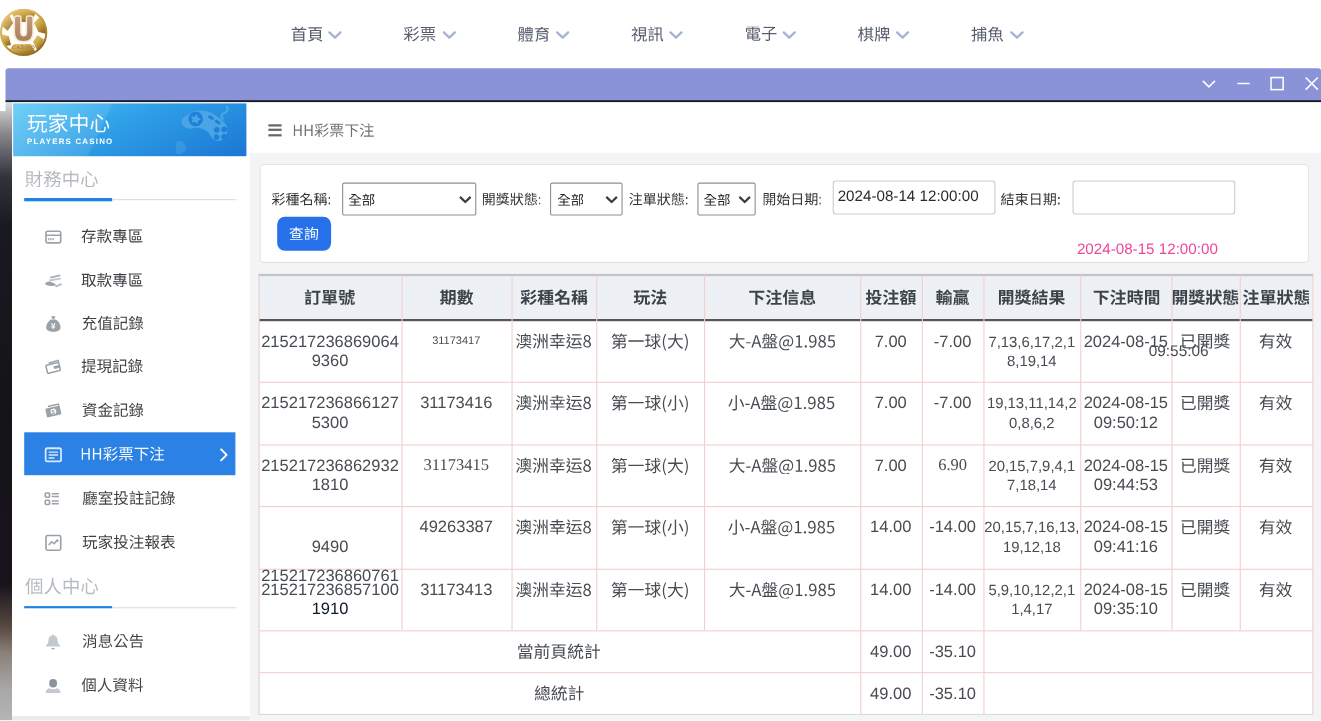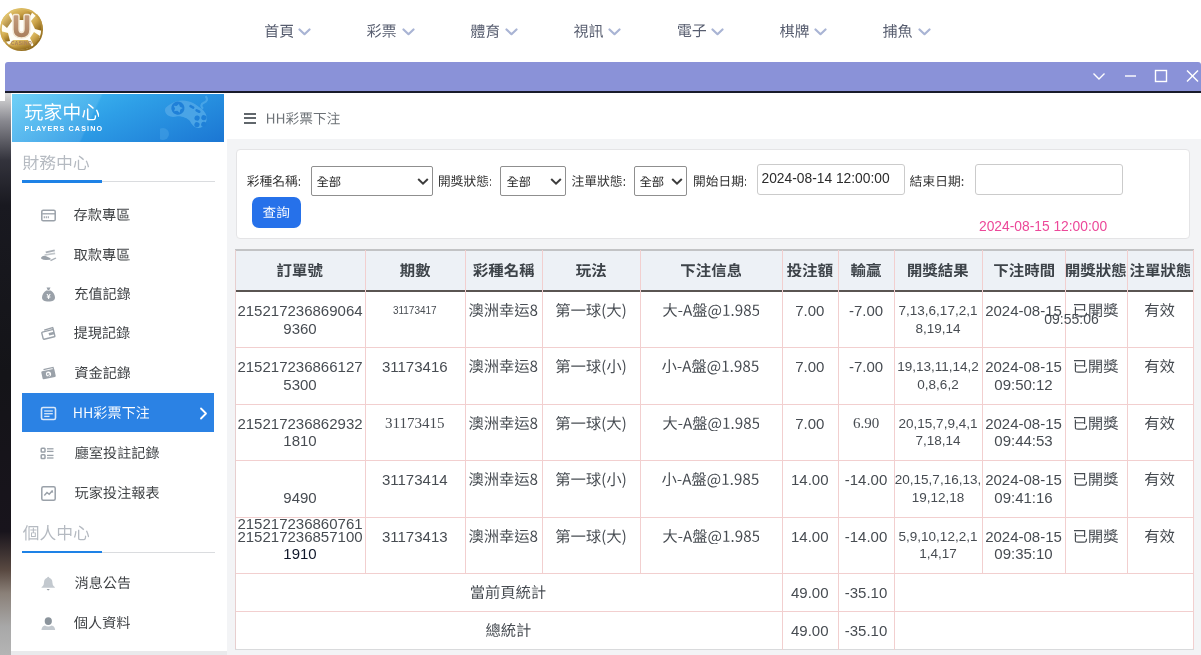--- a/index.html
+++ b/index.html
@@ -406,21 +406,21 @@
 <div style="position:absolute;left:1023.5px;transform:translateX(-50%);top:414.8px;font-family:'Liberation Sans',sans-serif;font-size:15px;font-weight:normal;color:#474c52;line-height:17px;white-space:nowrap;">2024-08-15</div>
 <div style="position:absolute;left:1023.5px;transform:translateX(-50%);top:432.4px;font-family:'Liberation Sans',sans-serif;font-size:15px;font-weight:normal;color:#474c52;line-height:17px;white-space:nowrap;">09:44:53</div>
 <svg style="position:absolute;left:1074.1px;top:415.6px" width="43.9" height="14.2" viewBox="1.42 -12.90 43.90 14.15">
       <path d="M1.42 -11.90V-10.75H11.42V-6.73H3.39V-9.25H2.23V-1.56C2.23 0.33 3.01 0.79 5.49 0.79C6.07 0.79 10.63 0.79 11.24 0.79C13.77 0.79 14.27 -0.04 14.56 -2.86C14.22 -2.92 13.70 -3.12 13.40 -3.33C13.18 -0.87 12.92 -0.33 11.26 -0.33C10.22 -0.33 6.24 -0.33 5.43 -0.33C3.74 -0.33 3.39 -0.56 3.39 -1.54V-5.59H11.42V-4.83H12.62V-11.90Z M23.95 -5.12V-3.45H21.81V-5.12ZM18.86 -3.45V-2.47H20.77C20.67 -1.59 20.24 -0.32 18.95 0.45C19.20 0.62 19.55 0.94 19.72 1.16C21.19 0.16 21.68 -1.45 21.78 -2.47H23.95V0.93H24.98V-2.47H27.06V-3.45H24.98V-5.12H26.74V-6.07H19.14V-5.12H20.80V-3.45ZM21.15 -9.25V-7.92H17.79V-9.25ZM21.15 -10.06H17.79V-11.32H21.15ZM28.18 -9.25V-7.91H24.69V-9.25ZM28.18 -10.06H24.69V-11.32H28.18ZM28.73 -12.19H23.60V-7.02H28.18V-0.27C28.18 -0.03 28.10 0.04 27.86 0.06C27.61 0.06 26.80 0.06 25.96 0.04C26.13 0.35 26.28 0.88 26.31 1.19C27.49 1.20 28.25 1.17 28.71 0.99C29.16 0.79 29.31 0.42 29.31 -0.26V-12.19ZM16.66 -12.19V1.23H17.79V-7.03H22.24V-12.19Z M36.78 -10.08 36.88 -9.39C37.68 -9.47 38.52 -9.53 39.45 -9.60L39.44 -10.25C38.41 -10.18 37.53 -10.12 36.78 -10.08ZM38.67 -1.40C40.68 -0.64 43.40 0.50 44.76 1.20L45.31 0.29C43.94 -0.36 41.35 -1.39 39.42 -2.09H45.27V-3.06H42.36L42.71 -3.41C42.41 -3.71 41.81 -4.17 41.32 -4.49C41.86 -4.49 42.25 -4.52 42.54 -4.62C42.94 -4.77 43.05 -5.01 43.05 -5.55V-7.11H44.99V-7.94H43.05V-9.05H41.96V-7.94H36.41V-7.11H38.23L37.57 -6.60C38.20 -6.19 38.92 -5.56 39.25 -5.12L40.00 -5.75C39.67 -6.18 38.98 -6.73 38.37 -7.11H41.96V-5.58C41.96 -5.43 41.92 -5.37 41.72 -5.35C41.53 -5.35 40.94 -5.35 40.22 -5.38C40.36 -5.11 40.49 -4.75 40.54 -4.49H41.11L40.62 -4.05C41.03 -3.76 41.52 -3.38 41.87 -3.06H38.72C38.73 -3.25 38.75 -3.44 38.75 -3.62V-4.59H37.60V-3.65C37.60 -3.47 37.59 -3.27 37.54 -3.06H31.30V-2.09H37.05C36.35 -1.19 34.73 -0.26 31.18 0.32C31.41 0.58 31.70 1.00 31.82 1.25C36.18 0.53 37.83 -0.81 38.43 -2.09H39.16ZM32.08 -12.48V-9.33H34.74V-8.13H31.36V-7.20H32.46V-7.06C32.46 -6.42 32.28 -5.27 31.30 -4.52C31.57 -4.40 32.00 -4.17 32.20 -4.00C33.26 -4.86 33.50 -6.24 33.50 -7.03V-7.20H34.74V-4.14H35.80V-12.80H34.74V-10.25H33.07V-12.48ZM40.60 -12.89C39.79 -12.19 38.34 -11.52 36.47 -11.04C36.65 -10.89 36.94 -10.58 37.08 -10.37C37.83 -10.60 38.52 -10.86 39.13 -11.12C39.68 -10.69 40.25 -10.15 40.63 -9.71C39.35 -9.18 37.82 -8.84 36.32 -8.67C36.49 -8.49 36.70 -8.17 36.79 -7.95C39.99 -8.39 43.13 -9.40 44.49 -11.78L43.89 -12.10L43.69 -12.07H40.85C41.12 -12.25 41.38 -12.45 41.61 -12.66ZM41.38 -10.05C41.00 -10.48 40.48 -10.95 39.97 -11.35H43.08C42.64 -10.84 42.05 -10.41 41.38 -10.05Z" fill="#474c52"></path>
     </svg>
 <svg style="position:absolute;left:1145.3px;top:415.6px" width="29.4" height="14.2" viewBox="0.66 -12.87 29.44 14.17">
       <path d="M5.98 -12.85C5.79 -12.19 5.56 -11.52 5.30 -10.86H0.96V-9.79H4.81C3.85 -7.81 2.44 -5.98 0.65 -4.75C0.88 -4.52 1.23 -4.13 1.40 -3.87C2.34 -4.52 3.16 -5.33 3.88 -6.22V-3.96C3.88 -2.52 3.74 -0.81 2.47 0.41C2.69 0.58 3.13 1.05 3.27 1.30C4.19 0.45 4.63 -0.68 4.85 -1.82H11.44V-0.22C11.44 0.0 11.36 0.09 11.10 0.09C10.81 0.10 9.88 0.12 8.87 0.07C9.02 0.39 9.19 0.87 9.25 1.17C10.57 1.17 11.41 1.17 11.91 1.00C12.42 0.81 12.57 0.45 12.57 -0.21V-8.01H5.12C5.47 -8.58 5.78 -9.18 6.07 -9.79H14.36V-10.86H6.53C6.76 -11.42 6.96 -12.01 7.14 -12.57ZM11.44 -4.42V-2.81H4.98C5.01 -3.21 5.03 -3.59 5.03 -3.94V-4.42ZM11.44 -5.40H5.03V-6.97H11.44Z M17.88 -9.18C17.39 -8.00 16.63 -6.74 15.83 -5.87C16.06 -5.72 16.47 -5.35 16.64 -5.18C17.44 -6.10 18.31 -7.55 18.88 -8.88ZM20.41 -8.76C21.09 -7.94 21.81 -6.80 22.10 -6.05L23.02 -6.59C22.72 -7.32 21.97 -8.43 21.26 -9.22ZM18.37 -12.48C18.81 -11.91 19.26 -11.15 19.47 -10.61H16.18V-9.57H23.14V-10.61H19.67L20.51 -11.00C20.30 -11.52 19.81 -12.30 19.32 -12.86ZM17.41 -5.50C18.02 -4.91 18.66 -4.22 19.26 -3.51C18.40 -2.03 17.27 -0.84 15.88 0.01C16.12 0.19 16.53 0.62 16.69 0.84C17.99 -0.04 19.09 -1.20 19.98 -2.64C20.63 -1.80 21.20 -0.99 21.54 -0.35L22.46 -1.07C22.04 -1.80 21.34 -2.73 20.56 -3.67C20.99 -4.52 21.35 -5.47 21.64 -6.48L20.56 -6.68C20.36 -5.92 20.10 -5.21 19.79 -4.54C19.29 -5.09 18.75 -5.64 18.26 -6.12ZM25.35 -8.99H27.90C27.60 -6.94 27.14 -5.20 26.40 -3.76C25.78 -5.01 25.30 -6.42 24.98 -7.92ZM25.16 -12.86C24.72 -10.14 23.95 -7.52 22.70 -5.85C22.95 -5.66 23.33 -5.21 23.48 -4.98C23.79 -5.41 24.06 -5.89 24.32 -6.41C24.70 -5.04 25.18 -3.79 25.76 -2.69C24.86 -1.36 23.65 -0.33 22.03 0.41C22.27 0.61 22.67 1.05 22.82 1.26C24.29 0.50 25.45 -0.45 26.36 -1.66C27.15 -0.45 28.12 0.53 29.28 1.20C29.46 0.91 29.83 0.50 30.09 0.29C28.85 -0.35 27.84 -1.37 27.01 -2.66C28.01 -4.34 28.62 -6.42 29.02 -8.99H29.89V-10.06H25.65C25.88 -10.90 26.07 -11.79 26.23 -12.69Z" fill="#474c52"></path>
     </svg>
 <div style="position:absolute;left:300.0px;transform:translateX(-50%);top:471.3px;font-family:'Liberation Sans',sans-serif;font-size:15px;font-weight:normal;color:#474c52;line-height:17px;white-space:nowrap;margin-top:44px;">215217236860761</div>
 <div style="position:absolute;left:300.0px;transform:translateX(-50%);top:488.9px;font-family:'Liberation Sans',sans-serif;font-size:15px;font-weight:normal;color:#474c52;line-height:17px;white-space:nowrap;">9490</div>
-<div style="position:absolute;left:414.75px;transform:translateX(-50%);top:471.3px;font-family:'Liberation Sans',sans-serif;font-size:15px;font-weight:normal;color:#474c52;line-height:17px;white-space:nowrap;">31173414</div>
+<div style="position:absolute;left:414.75px;transform:translateX(-50%);top:471.3px;font-family:'Liberation Sans',sans-serif;font-size:15px;font-weight:normal;color:#474c52;line-height:17px;white-space:nowrap;">49263387</div>
 <svg style="position:absolute;left:469.3px;top:472.1px" width="68.4" height="14.1" viewBox="0.57 -12.87 68.42 14.14">
       <path d="M1.36 -11.81C2.24 -11.29 3.35 -10.48 3.88 -9.91L4.57 -10.74C4.02 -11.27 2.92 -12.05 2.03 -12.54ZM0.56 -7.66C1.46 -7.16 2.58 -6.38 3.12 -5.84L3.79 -6.68C3.24 -7.22 2.09 -7.95 1.20 -8.41ZM0.91 0.15 1.88 0.84C2.63 -0.55 3.48 -2.41 4.14 -3.97L3.28 -4.65C2.55 -2.96 1.59 -1.00 0.91 0.15ZM9.76 -1.33C11.10 -0.55 12.91 0.56 13.80 1.23L14.48 0.45C13.55 -0.21 11.73 -1.28 10.43 -2.00ZM5.06 -11.35V-3.99H6.08V-10.40H12.82V-4.83C12.82 -4.71 12.79 -4.66 12.66 -4.66C12.56 -4.66 12.25 -4.66 11.90 -4.68C12.02 -4.45 12.19 -4.08 12.25 -3.82C12.82 -3.82 13.23 -3.84 13.52 -3.99C13.80 -4.14 13.87 -4.39 13.87 -4.83V-11.35H9.50L10.12 -12.63L8.87 -12.86C8.75 -12.42 8.55 -11.84 8.35 -11.35ZM11.03 -9.04C10.89 -8.67 10.58 -8.09 10.37 -7.72L10.80 -7.52H9.82V-9.19C10.57 -9.28 11.27 -9.42 11.82 -9.57L11.27 -10.17C10.23 -9.89 8.32 -9.65 6.77 -9.54C6.86 -9.36 6.96 -9.10 7.00 -8.93C7.63 -8.96 8.30 -9.01 8.98 -9.08V-7.52H8.01L8.43 -7.74C8.32 -8.04 8.04 -8.53 7.78 -8.90L7.17 -8.65C7.40 -8.30 7.65 -7.86 7.77 -7.52H6.65V-6.79H8.59C8.04 -6.04 7.17 -5.29 6.39 -4.94C6.57 -4.77 6.83 -4.49 6.96 -4.29C7.65 -4.71 8.41 -5.44 8.98 -6.21V-4.39H9.82V-5.99C10.43 -5.55 11.27 -4.92 11.62 -4.62L12.08 -5.29C11.70 -5.58 10.28 -6.51 9.82 -6.77V-6.79H12.28V-7.52H10.98C11.21 -7.86 11.45 -8.30 11.75 -8.75ZM8.87 -4.03C8.82 -3.71 8.78 -3.42 8.72 -3.15H4.23V-2.17H8.36C7.77 -0.93 6.56 -0.15 3.96 0.29C4.16 0.52 4.45 0.96 4.54 1.23C7.57 0.62 8.91 -0.45 9.56 -2.17H14.58V-3.15H9.83C9.89 -3.42 9.94 -3.73 9.99 -4.03Z M21.55 -12.51V-7.17C21.55 -4.40 21.35 -1.65 19.46 0.53C19.75 0.68 20.19 1.00 20.41 1.22C22.41 -1.14 22.64 -4.16 22.64 -7.16V-12.51ZM22.75 -8.01C23.17 -6.93 23.60 -5.52 23.76 -4.59L24.60 -4.91C24.43 -5.82 24.00 -7.22 23.54 -8.29ZM16.53 -11.87C17.39 -11.39 18.49 -10.66 19.01 -10.17L19.72 -11.10C19.17 -11.56 18.05 -12.24 17.22 -12.68ZM15.88 -7.74C16.75 -7.29 17.90 -6.62 18.46 -6.18L19.14 -7.11C18.54 -7.54 17.39 -8.17 16.52 -8.58ZM16.18 0.41 17.22 1.02C17.88 -0.38 18.66 -2.26 19.23 -3.87L18.31 -4.46C17.68 -2.75 16.81 -0.76 16.18 0.41ZM19.47 -8.06C19.93 -6.91 20.39 -5.40 20.53 -4.39L21.45 -4.72C21.28 -5.70 20.82 -7.19 20.33 -8.33ZM28.19 -12.53V-5.14C27.87 -6.10 27.24 -7.48 26.62 -8.53L25.94 -8.24V-12.28H24.86V0.88H25.94V-7.97C26.54 -6.86 27.15 -5.47 27.40 -4.55L28.19 -4.91V1.20H29.31V-12.53Z M32.58 -5.21V-4.19H37.60V-2.40H31.76V-1.37H37.60V1.23H38.80V-1.37H44.73V-2.40H38.80V-4.19H44.01V-5.21H41.24C41.61 -5.78 42.01 -6.47 42.36 -7.09L41.14 -7.43C40.91 -6.77 40.46 -5.87 40.08 -5.21H35.51L36.32 -5.47C36.16 -5.99 35.75 -6.82 35.37 -7.43H45.19V-8.46H38.80V-10.18H43.58V-11.21H38.80V-12.83H37.60V-11.21H32.95V-10.18H37.60V-8.46H31.34V-7.43H35.31L34.27 -7.12C34.60 -6.54 34.99 -5.75 35.14 -5.21Z M51.74 -11.97V-10.92H59.39V-11.97ZM47.16 -12.31C47.81 -11.56 48.60 -10.51 48.99 -9.86L49.89 -10.44C49.51 -11.07 48.71 -12.04 48.04 -12.80ZM51.56 -1.82C52.00 -2.00 52.69 -2.06 58.92 -2.53C59.14 -2.09 59.34 -1.68 59.47 -1.33L60.46 -1.88C59.99 -3.13 58.72 -5.01 57.54 -6.41L56.62 -5.95C57.23 -5.20 57.86 -4.32 58.38 -3.47L52.78 -3.10C53.61 -4.29 54.43 -5.82 55.11 -7.31H60.51V-8.39H50.76V-7.31H53.82C53.22 -5.73 52.31 -4.19 52.02 -3.76C51.69 -3.27 51.45 -2.95 51.17 -2.87C51.31 -2.58 51.49 -2.05 51.56 -1.82ZM46.86 -4.34C46.98 -4.46 47.38 -4.57 47.75 -4.57H49.09C48.65 -2.20 47.69 -0.48 46.37 0.47C46.61 0.62 47.00 1.02 47.16 1.26C47.88 0.70 48.51 -0.06 49.02 -1.07C50.22 0.65 52.14 0.97 55.23 0.97C56.91 0.97 58.81 0.93 60.25 0.85C60.31 0.52 60.48 -0.03 60.64 -0.29C59.08 -0.15 56.85 -0.07 55.24 -0.07C52.38 -0.07 50.44 -0.32 49.46 -2.06C49.81 -2.99 50.09 -4.06 50.27 -5.30L49.69 -5.52L49.49 -5.50H48.05C48.83 -6.56 49.84 -8.20 50.39 -9.08L49.63 -9.40L49.43 -9.31H46.66V-8.35H48.79C48.22 -7.40 47.46 -6.18 47.13 -5.85C46.90 -5.56 46.66 -5.46 46.45 -5.40C46.57 -5.15 46.78 -4.62 46.86 -4.34Z M65.48 0.19C67.58 0.19 68.98 -1.07 68.98 -2.69C68.98 -4.23 68.08 -5.07 67.10 -5.64V-5.72C67.76 -6.24 68.58 -7.25 68.58 -8.43C68.58 -10.15 67.42 -11.38 65.51 -11.38C63.77 -11.38 62.43 -10.23 62.43 -8.53C62.43 -7.35 63.14 -6.51 63.95 -5.95V-5.89C62.92 -5.33 61.90 -4.28 61.90 -2.78C61.90 -1.05 63.40 0.19 65.48 0.19ZM66.24 -6.08C64.91 -6.60 63.70 -7.20 63.70 -8.53C63.70 -9.62 64.45 -10.34 65.49 -10.34C66.69 -10.34 67.39 -9.47 67.39 -8.35C67.39 -7.52 66.99 -6.76 66.24 -6.08ZM65.49 -0.84C64.15 -0.84 63.14 -1.71 63.14 -2.90C63.14 -3.97 63.78 -4.86 64.68 -5.44C66.27 -4.80 67.65 -4.25 67.65 -2.73C67.65 -1.62 66.79 -0.84 65.49 -0.84Z" fill="#474c52"></path>
     </svg>
 <svg style="position:absolute;left:556.3px;top:472.0px" width="69.4" height="16.0" viewBox="0.69 -12.97 69.45 15.97">
       <path d="M2.57 -6.13C2.44 -5.03 2.21 -3.67 2.00 -2.75H6.08C4.81 -1.42 2.87 -0.26 1.07 0.33C1.33 0.55 1.65 0.96 1.82 1.23C3.64 0.52 5.64 -0.78 6.99 -2.31V1.22H8.12V-2.75H12.56C12.40 -1.36 12.24 -0.76 12.02 -0.55C11.90 -0.44 11.75 -0.42 11.47 -0.42C11.19 -0.41 10.48 -0.42 9.73 -0.50C9.89 -0.21 10.03 0.22 10.05 0.55C10.84 0.59 11.59 0.59 11.97 0.56C12.42 0.53 12.69 0.44 12.95 0.18C13.35 -0.19 13.55 -1.13 13.77 -3.27C13.78 -3.42 13.80 -3.73 13.80 -3.73H8.12V-5.15H13.28V-8.53H2.00V-7.55H6.99V-6.13ZM3.53 -5.15H6.99V-3.73H3.32ZM8.12 -7.55H12.16V-6.13H8.12ZM3.79 -10.37C4.31 -9.89 4.97 -9.22 5.27 -8.79L6.04 -9.44C5.73 -9.82 5.15 -10.38 4.65 -10.83H7.55V-11.75H3.59C3.74 -12.05 3.90 -12.37 4.02 -12.68L2.99 -12.97C2.49 -11.68 1.63 -10.44 0.68 -9.60C0.93 -9.42 1.33 -9.02 1.51 -8.82C2.05 -9.36 2.60 -10.06 3.07 -10.83H4.36ZM10.48 -10.28C11.03 -9.83 11.71 -9.19 12.05 -8.76L12.82 -9.45C12.48 -9.83 11.84 -10.40 11.30 -10.83H14.62V-11.75H9.94C10.09 -12.05 10.23 -12.37 10.35 -12.69L9.30 -12.95C8.91 -11.85 8.21 -10.80 7.37 -10.09C7.63 -9.94 8.06 -9.59 8.24 -9.40C8.65 -9.79 9.05 -10.28 9.40 -10.83H11.15Z M15.97 -6.59V-5.33H29.98V-6.59Z M36.59 -7.75C37.27 -6.85 37.95 -5.63 38.21 -4.86L39.18 -5.32C38.89 -6.10 38.17 -7.28 37.48 -8.15ZM41.96 -12.08C42.64 -11.59 43.42 -10.89 43.78 -10.38L44.47 -11.07C44.10 -11.55 43.29 -12.22 42.64 -12.68ZM44.04 -8.24C43.54 -7.38 42.71 -6.24 41.98 -5.35C41.66 -6.27 41.43 -7.32 41.23 -8.56V-9.13H45.25V-10.18H41.23V-12.83H40.11V-10.18H36.36V-9.13H40.11V-5.11C38.54 -3.67 36.82 -2.17 35.77 -1.30L36.49 -0.32C37.54 -1.28 38.86 -2.55 40.11 -3.82V-0.19C40.11 0.06 40.02 0.13 39.78 0.13C39.55 0.15 38.77 0.15 37.86 0.12C38.03 0.44 38.21 0.93 38.28 1.23C39.48 1.23 40.19 1.19 40.62 0.99C41.04 0.81 41.23 0.48 41.23 -0.21V-4.49C41.96 -2.57 43.05 -1.16 44.78 0.12C44.93 -0.18 45.24 -0.55 45.51 -0.74C44.04 -1.77 43.06 -2.90 42.36 -4.40C43.20 -5.26 44.24 -6.60 45.04 -7.71ZM31.12 -1.48 31.38 -0.38C32.75 -0.82 34.57 -1.40 36.29 -1.95L36.12 -2.99L34.22 -2.40V-6.31H35.75V-7.38H34.22V-10.74H36.00V-11.81H31.30V-10.74H33.13V-7.38H31.42V-6.31H33.13V-2.08Z M49.55 2.99 50.41 2.61C49.09 0.44 48.47 -2.15 48.47 -4.75C48.47 -7.34 49.09 -9.92 50.41 -12.11L49.55 -12.51C48.14 -10.22 47.30 -7.75 47.30 -4.75C47.30 -1.74 48.14 0.71 49.55 2.99Z M58.17 -12.63V-0.36C58.17 -0.06 58.04 0.03 57.74 0.04C57.42 0.06 56.31 0.07 55.20 0.03C55.38 0.35 55.60 0.90 55.67 1.22C57.11 1.23 58.06 1.20 58.62 1.00C59.18 0.82 59.40 0.47 59.40 -0.36V-12.63ZM61.85 -8.73C63.17 -6.53 64.41 -3.67 64.76 -1.85L66.00 -2.35C65.60 -4.19 64.30 -7.00 62.95 -9.14ZM54.16 -9.04C53.77 -6.99 52.92 -4.34 51.56 -2.72C51.88 -2.58 52.38 -2.31 52.64 -2.11C54.03 -3.80 54.94 -6.57 55.44 -8.82Z M67.88 2.99C69.29 0.71 70.13 -1.74 70.13 -4.75C70.13 -7.75 69.29 -10.22 67.88 -12.51L67.01 -12.11C68.32 -9.92 68.98 -7.34 68.98 -4.75C68.98 -2.15 68.32 0.44 67.01 2.61Z" fill="#474c52"></path>
     </svg>
 <svg style="position:absolute;left:662.4px;top:472.1px" width="96.6" height="15.5" viewBox="0.49 -12.88 96.60 15.53">
       <path d="M7.09 -12.63V-0.36C7.09 -0.06 6.97 0.03 6.67 0.04C6.34 0.06 5.24 0.07 4.13 0.03C4.31 0.35 4.52 0.90 4.60 1.22C6.04 1.23 6.99 1.20 7.55 1.00C8.10 0.82 8.33 0.47 8.33 -0.36V-12.63ZM10.78 -8.73C12.10 -6.53 13.34 -3.67 13.69 -1.85L14.93 -2.35C14.53 -4.19 13.23 -7.00 11.88 -9.14ZM3.09 -9.04C2.70 -6.99 1.85 -4.34 0.48 -2.72C0.81 -2.58 1.31 -2.31 1.57 -2.11C2.96 -3.80 3.87 -6.57 4.37 -8.82Z M16.00 -3.74H19.92V-4.81H16.00Z M20.67 0.0H22.09L23.17 -3.42H27.27L28.35 0.0H29.85L26.04 -11.21H24.46ZM23.53 -4.54 24.08 -6.27C24.48 -7.54 24.84 -8.75 25.19 -10.06H25.26C25.62 -8.76 25.97 -7.54 26.39 -6.27L26.92 -4.54Z M33.36 -10.12C33.81 -9.73 34.27 -9.18 34.47 -8.76L35.20 -9.24C34.97 -9.62 34.50 -10.15 34.04 -10.52ZM33.27 -6.80C33.73 -6.42 34.21 -5.89 34.40 -5.47L35.11 -5.98C34.89 -6.38 34.39 -6.91 33.93 -7.26ZM30.52 -8.35 30.61 -7.49 31.83 -7.55C31.70 -6.42 31.34 -5.23 30.41 -4.28C30.63 -4.16 30.99 -3.82 31.15 -3.62C32.23 -4.74 32.66 -6.24 32.80 -7.60L35.98 -7.77V-5.06C35.98 -4.91 35.93 -4.85 35.75 -4.83C35.58 -4.83 35.05 -4.83 34.40 -4.85C34.54 -4.60 34.66 -4.26 34.71 -4.02C35.55 -4.02 36.15 -4.02 36.49 -4.17C36.85 -4.31 36.94 -4.55 36.94 -5.06V-7.81L37.30 -7.83L37.33 -8.64L36.94 -8.62V-11.75H34.57L35.05 -12.71L34.02 -12.88C33.92 -12.56 33.75 -12.13 33.58 -11.75H31.91V-8.91L31.90 -8.39ZM32.86 -10.90H35.98V-8.58L32.84 -8.44L32.86 -8.90ZM38.61 -12.28V-11.24C38.61 -10.55 38.41 -9.80 37.25 -9.19C37.43 -9.05 37.79 -8.69 37.91 -8.46C39.24 -9.22 39.56 -10.31 39.56 -11.21V-11.42H41.53V-10.34C41.53 -9.39 41.73 -9.04 42.65 -9.04C42.84 -9.04 43.55 -9.04 43.77 -9.04C44.03 -9.04 44.35 -9.05 44.53 -9.11C44.50 -9.34 44.47 -9.70 44.44 -9.94C44.26 -9.89 43.94 -9.88 43.74 -9.88C43.57 -9.88 42.91 -9.88 42.74 -9.88C42.54 -9.88 42.51 -9.97 42.51 -10.32V-12.28ZM37.82 -6.82C38.54 -6.51 39.30 -6.13 40.07 -5.73C39.21 -5.29 38.20 -4.97 37.14 -4.75C37.33 -4.57 37.60 -4.16 37.69 -3.93C38.89 -4.22 40.02 -4.63 40.98 -5.23C42.05 -4.63 43.02 -4.02 43.66 -3.53L44.32 -4.29C43.69 -4.75 42.80 -5.30 41.83 -5.84C42.54 -6.45 43.14 -7.20 43.52 -8.12L42.94 -8.39L42.74 -8.36H37.88V-7.52H42.16C41.84 -7.05 41.44 -6.65 40.97 -6.30C40.10 -6.74 39.21 -7.16 38.41 -7.49ZM32.40 -3.62V-0.16H30.60V0.78H44.53V-0.16H42.71V-3.62ZM33.49 -0.16V-2.69H35.45V-0.16ZM36.52 -0.16V-2.69H38.52V-0.16ZM39.58 -0.16V-2.69H41.60V-0.16Z M52.08 2.64C53.27 2.64 54.34 2.37 55.34 1.77L54.95 0.94C54.20 1.39 53.24 1.71 52.18 1.71C49.28 1.71 47.09 -0.18 47.09 -3.51C47.09 -7.51 50.04 -10.11 53.09 -10.11C56.19 -10.11 57.83 -8.09 57.83 -5.32C57.83 -3.12 56.61 -1.79 55.52 -1.79C54.59 -1.79 54.25 -2.44 54.59 -3.80L55.26 -7.22H54.34L54.14 -6.51H54.11C53.79 -7.08 53.33 -7.35 52.75 -7.35C50.75 -7.35 49.44 -5.20 49.44 -3.39C49.44 -1.83 50.35 -0.96 51.51 -0.96C52.28 -0.96 53.04 -1.48 53.59 -2.14H53.64C53.74 -1.26 54.46 -0.84 55.40 -0.84C56.94 -0.84 58.81 -2.40 58.81 -5.38C58.81 -8.75 56.64 -11.04 53.21 -11.04C49.38 -11.04 46.06 -8.04 46.06 -3.47C46.06 0.52 48.74 2.64 52.08 2.64ZM51.79 -1.92C51.10 -1.92 50.58 -2.37 50.58 -3.47C50.58 -4.77 51.42 -6.38 52.75 -6.38C53.22 -6.38 53.53 -6.19 53.85 -5.66L53.38 -2.95C52.78 -2.23 52.26 -1.92 51.79 -1.92Z M61.03 0.0H67.18V-1.16H64.93V-11.21H63.86C63.25 -10.86 62.53 -10.60 61.53 -10.41V-9.53H63.54V-1.16H61.03Z M70.30 0.19C70.85 0.19 71.31 -0.22 71.31 -0.85C71.31 -1.49 70.85 -1.92 70.30 -1.92C69.73 -1.92 69.29 -1.49 69.29 -0.85C69.29 -0.22 69.73 0.19 70.30 0.19Z M76.02 0.19C78.12 0.19 80.09 -1.54 80.09 -6.08C80.09 -9.65 78.47 -11.41 76.31 -11.41C74.57 -11.41 73.10 -9.96 73.10 -7.77C73.10 -5.46 74.32 -4.25 76.19 -4.25C77.12 -4.25 78.09 -4.78 78.77 -5.61C78.67 -2.14 77.41 -0.96 75.97 -0.96C75.24 -0.96 74.57 -1.28 74.08 -1.82L73.31 -0.94C73.94 -0.29 74.80 0.19 76.02 0.19ZM78.76 -6.79C78.01 -5.72 77.17 -5.29 76.42 -5.29C75.09 -5.29 74.41 -6.27 74.41 -7.77C74.41 -9.31 75.24 -10.32 76.33 -10.32C77.75 -10.32 78.61 -9.10 78.76 -6.79Z M85.20 0.19C87.30 0.19 88.70 -1.07 88.70 -2.69C88.70 -4.23 87.80 -5.07 86.82 -5.64V-5.72C87.48 -6.24 88.31 -7.25 88.31 -8.43C88.31 -10.15 87.14 -11.38 85.23 -11.38C83.49 -11.38 82.16 -10.23 82.16 -8.53C82.16 -7.35 82.86 -6.51 83.67 -5.95V-5.89C82.65 -5.33 81.62 -4.28 81.62 -2.78C81.62 -1.05 83.12 0.19 85.20 0.19ZM85.97 -6.08C84.63 -6.60 83.43 -7.20 83.43 -8.53C83.43 -9.62 84.18 -10.34 85.22 -10.34C86.41 -10.34 87.11 -9.47 87.11 -8.35C87.11 -7.52 86.72 -6.76 85.97 -6.08ZM85.22 -0.84C83.87 -0.84 82.86 -1.71 82.86 -2.90C82.86 -3.97 83.50 -4.86 84.41 -5.44C86.00 -4.80 87.37 -4.25 87.37 -2.73C87.37 -1.62 86.52 -0.84 85.22 -0.84Z M93.42 0.19C95.30 0.19 97.09 -1.19 97.09 -3.64C97.09 -6.12 95.56 -7.22 93.71 -7.22C93.03 -7.22 92.53 -7.05 92.02 -6.77L92.32 -10.02H96.54V-11.21H91.09L90.72 -5.98L91.47 -5.50C92.12 -5.93 92.59 -6.16 93.34 -6.16C94.75 -6.16 95.67 -5.21 95.67 -3.61C95.67 -1.97 94.61 -0.96 93.28 -0.96C91.98 -0.96 91.15 -1.56 90.53 -2.20L89.82 -1.28C90.59 -0.53 91.66 0.19 93.42 0.19Z" fill="#474c52"></path>
     </svg>
 <div style="position:absolute;left:809.75px;transform:translateX(-50%);top:471.3px;font-family:'Liberation Sans',sans-serif;font-size:15px;font-weight:normal;color:#474c52;line-height:17px;white-space:nowrap;">14.00</div>

